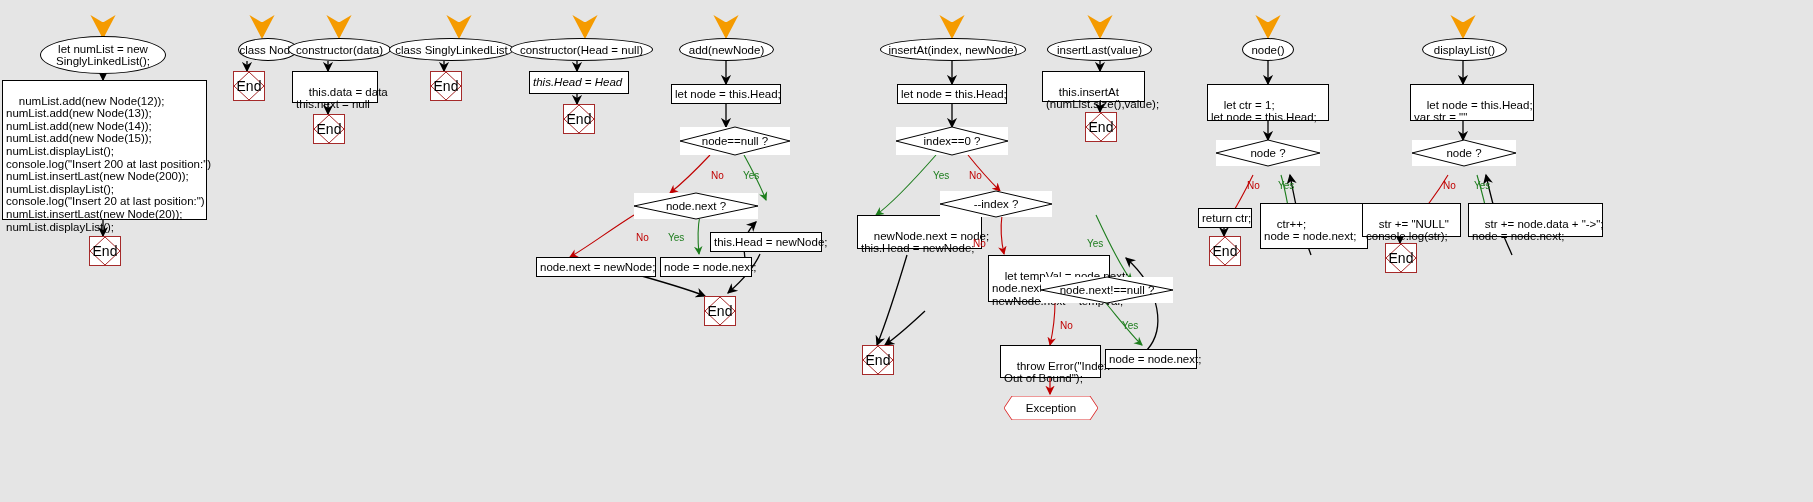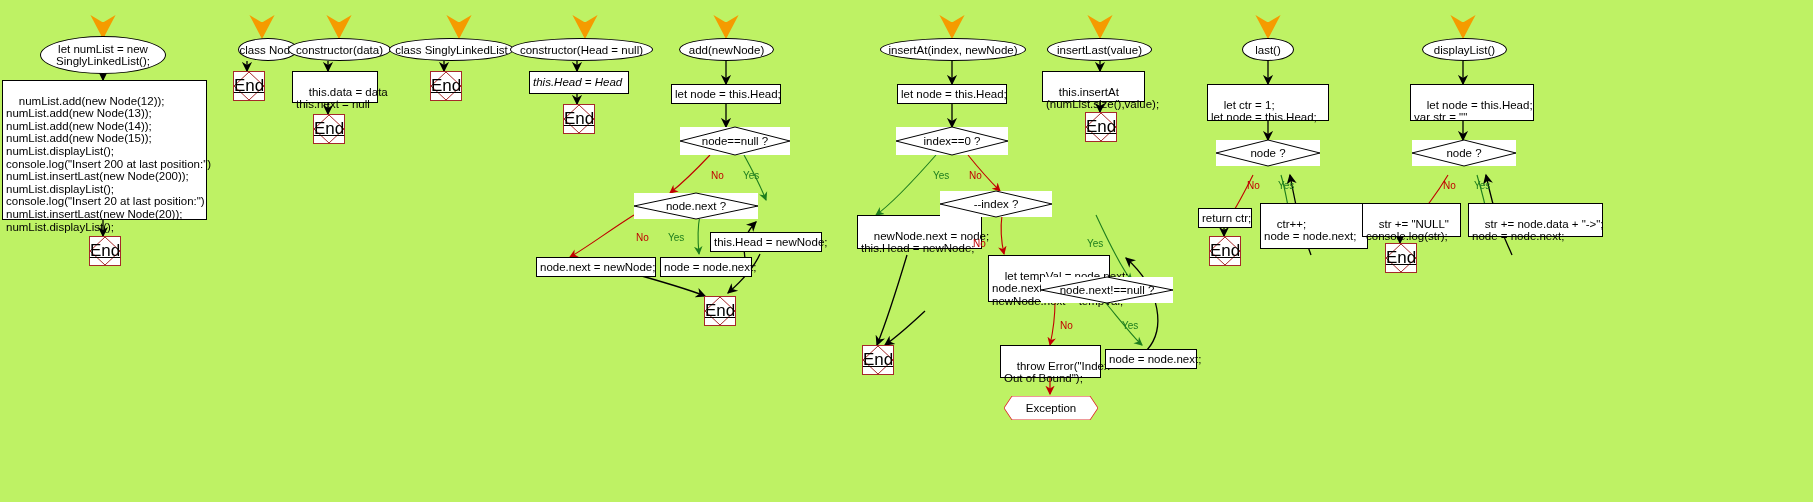--- a/index.html
+++ b/index.html
@@ -1,17 +1,17 @@
 <!DOCTYPE html>
 <html><head>
 <meta charset="utf-8">
 <style>
   html,body{margin:0;padding:0;background:#ffffff;}
   body{font-family:"Liberation Sans", sans-serif;}
-  #canvas{position:relative;width:1813px;height:502px;overflow:hidden;background:#bef264;}
+  #canvas{position:relative;width:1813px;height:502px;overflow:hidden;background:#e5e5e5;}
   .node{position:absolute;box-sizing:border-box;}
 
   
   .oval{
     border:1px solid #000;
     border-radius:50%;
     background:#fff;
     display:flex;align-items:center;justify-content:center;
     text-align:center;
     font-size:11.5px;color:#000;line-height:12px;
@@ -36,23 +36,22 @@
     white-space:nowrap;
   }
   .dec svg{position:absolute;left:0;top:0;overflow:visible;}
   .dec span{position:relative;z-index:2;}
 
   
   .endm{
     border:1px solid #a52a2a;
     background:#fff;
     display:flex;align-items:center;justify-content:center;
-    font-size:17px;color:#000;
+    font-size:14px;color:#000;
     position:absolute;
-    text-decoration:underline;
   }
   .endm .dia{
     position:absolute;left:0;top:0;width:100%;height:100%;
   }
   .endm span{position:relative;z-index:2;}
 
   
   .exc{
     position:absolute;
     display:flex;align-items:center;justify-content:center;
@@ -372,21 +371,21 @@
 (numList.size(),value);</span>
   </div>
   <div class="endm" style="left:1085px;top:112px;width:30px;height:28px;">
     <svg class="dia" viewBox="0 0 30 28" preserveAspectRatio="none">
         <polygon points="15,0 30,14 15,28 0,14" fill="none" stroke="#a52a2a" stroke-width="1"></polygon>
       </svg>
     <span>End</span>
   </div>
 
   <div class="node oval" style="left:1242px;top:38px;width:52px;height:23px;">
-    <span>last()</span>
+    <span>node()</span>
   </div>
   <div class="node proc" style="left:1207px;top:84px;width:122px;height:37px;">
     <span>let ctr = 1;
 let node = this.Head;</span>
   </div>
 
   <div class="node dec" style="left:1216px;top:140px;width:104px;height:26px;">
     <svg width="104" height="26" viewBox="0 0 104 26" preserveAspectRatio="none">
         <polygon points="52,0 104,13 52,26 0,13" fill="#fff" stroke="#000" stroke-width="1"></polygon>
       </svg>

